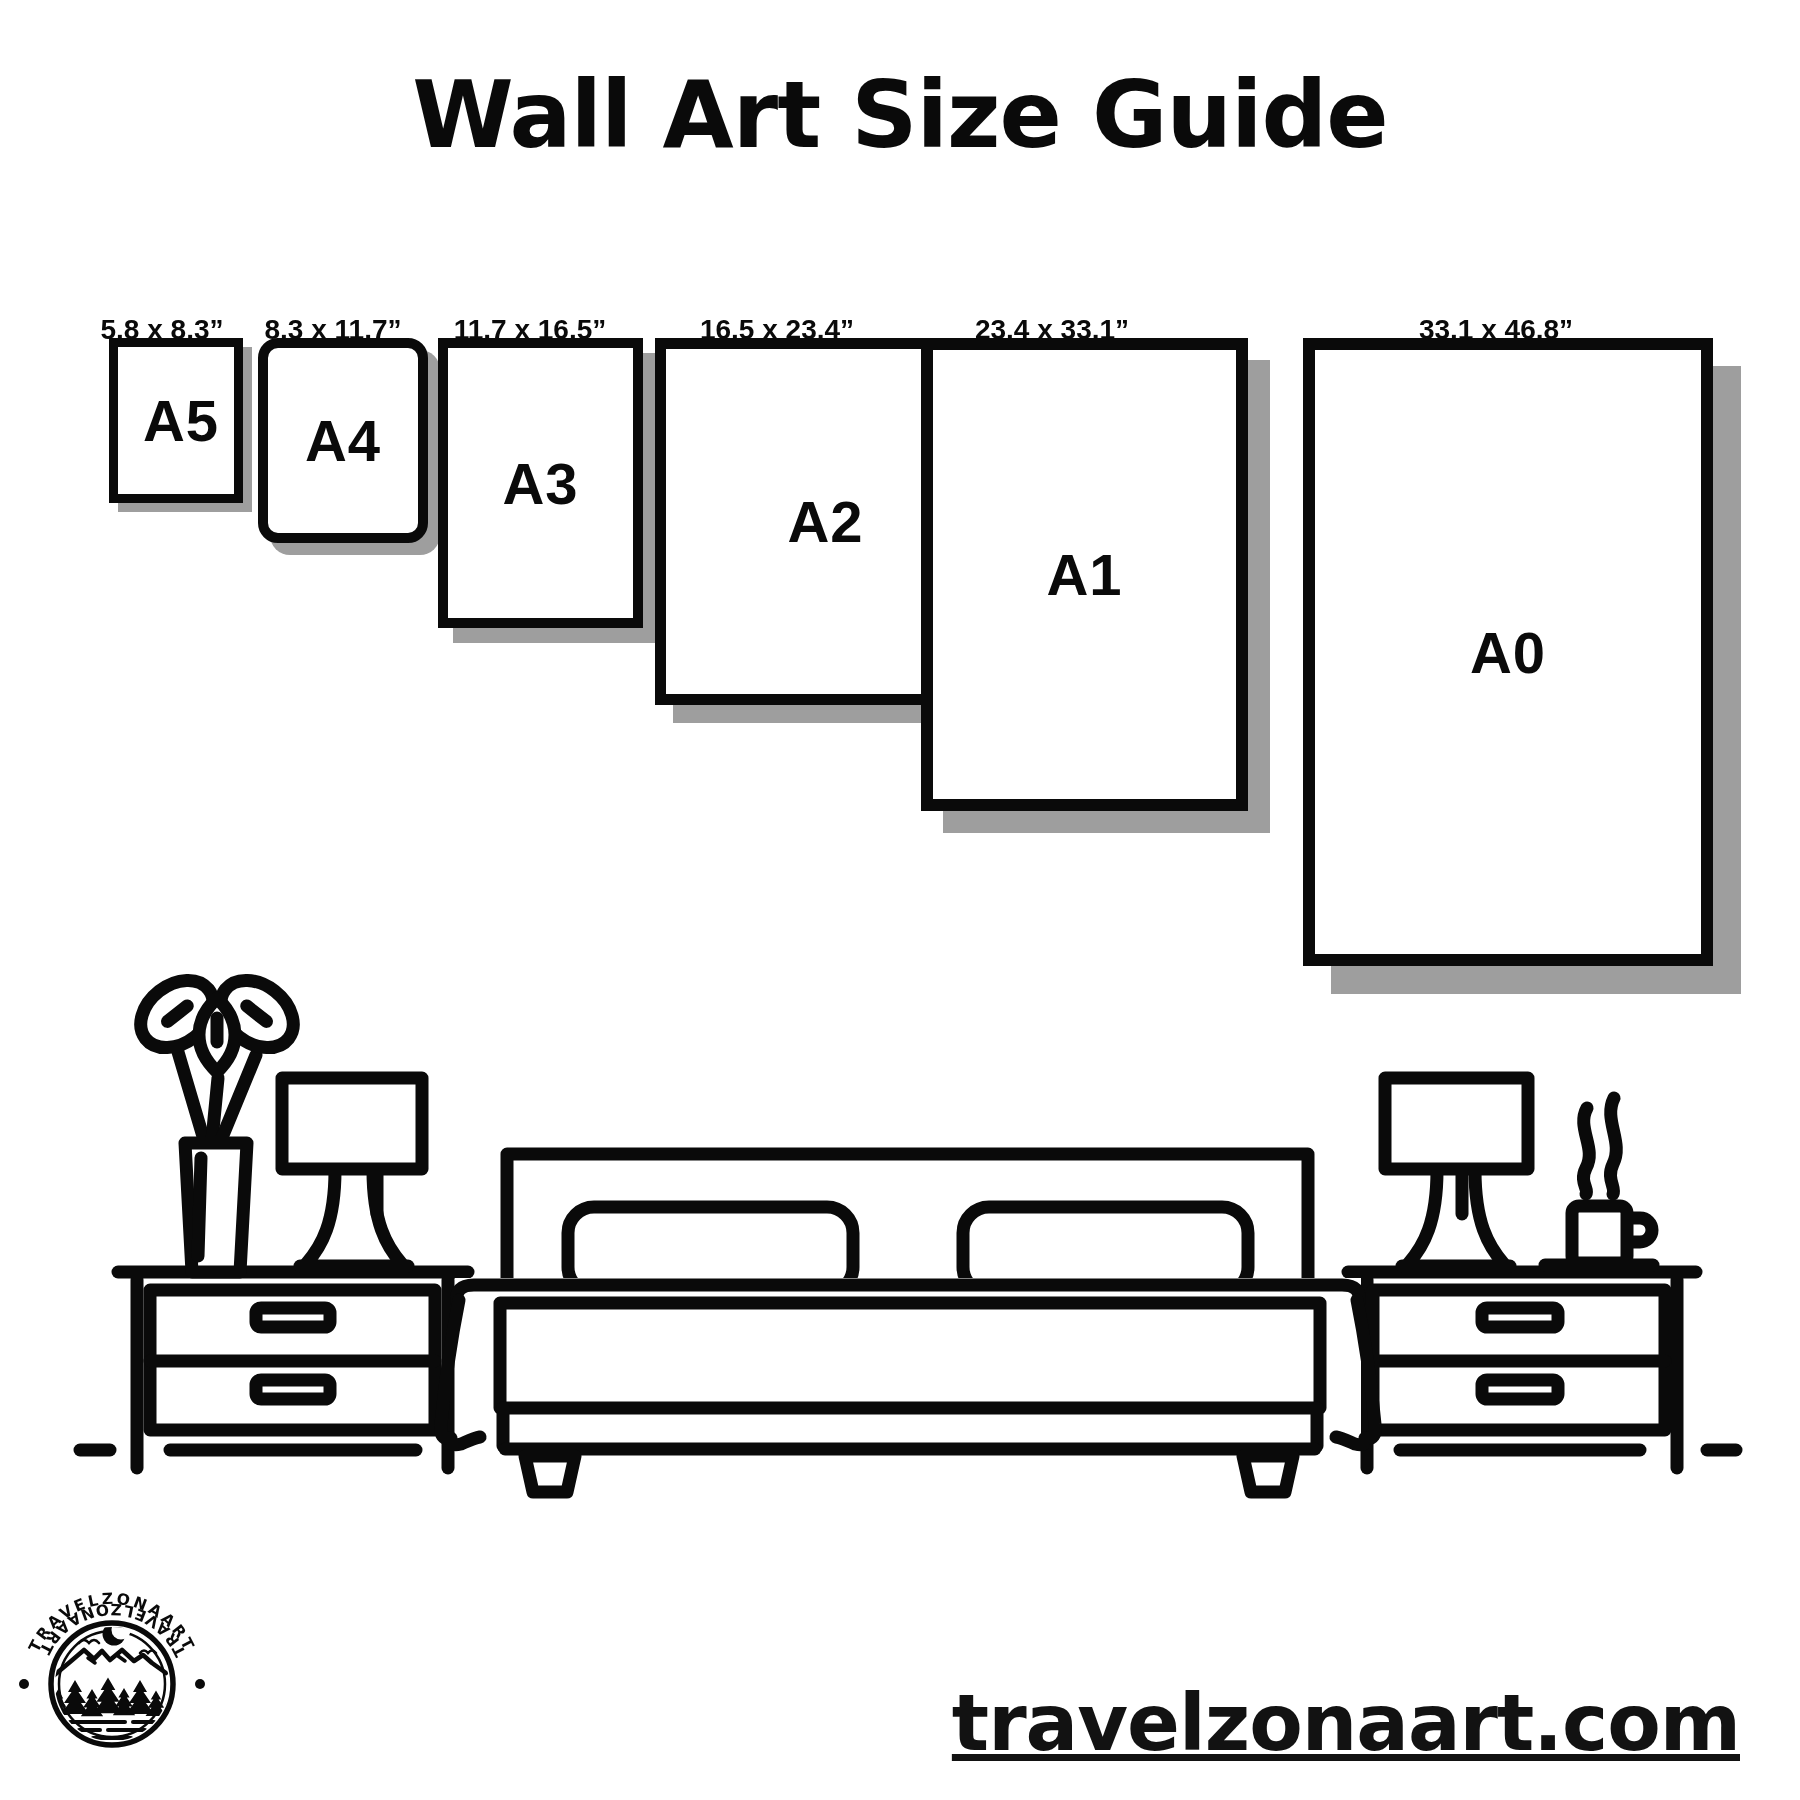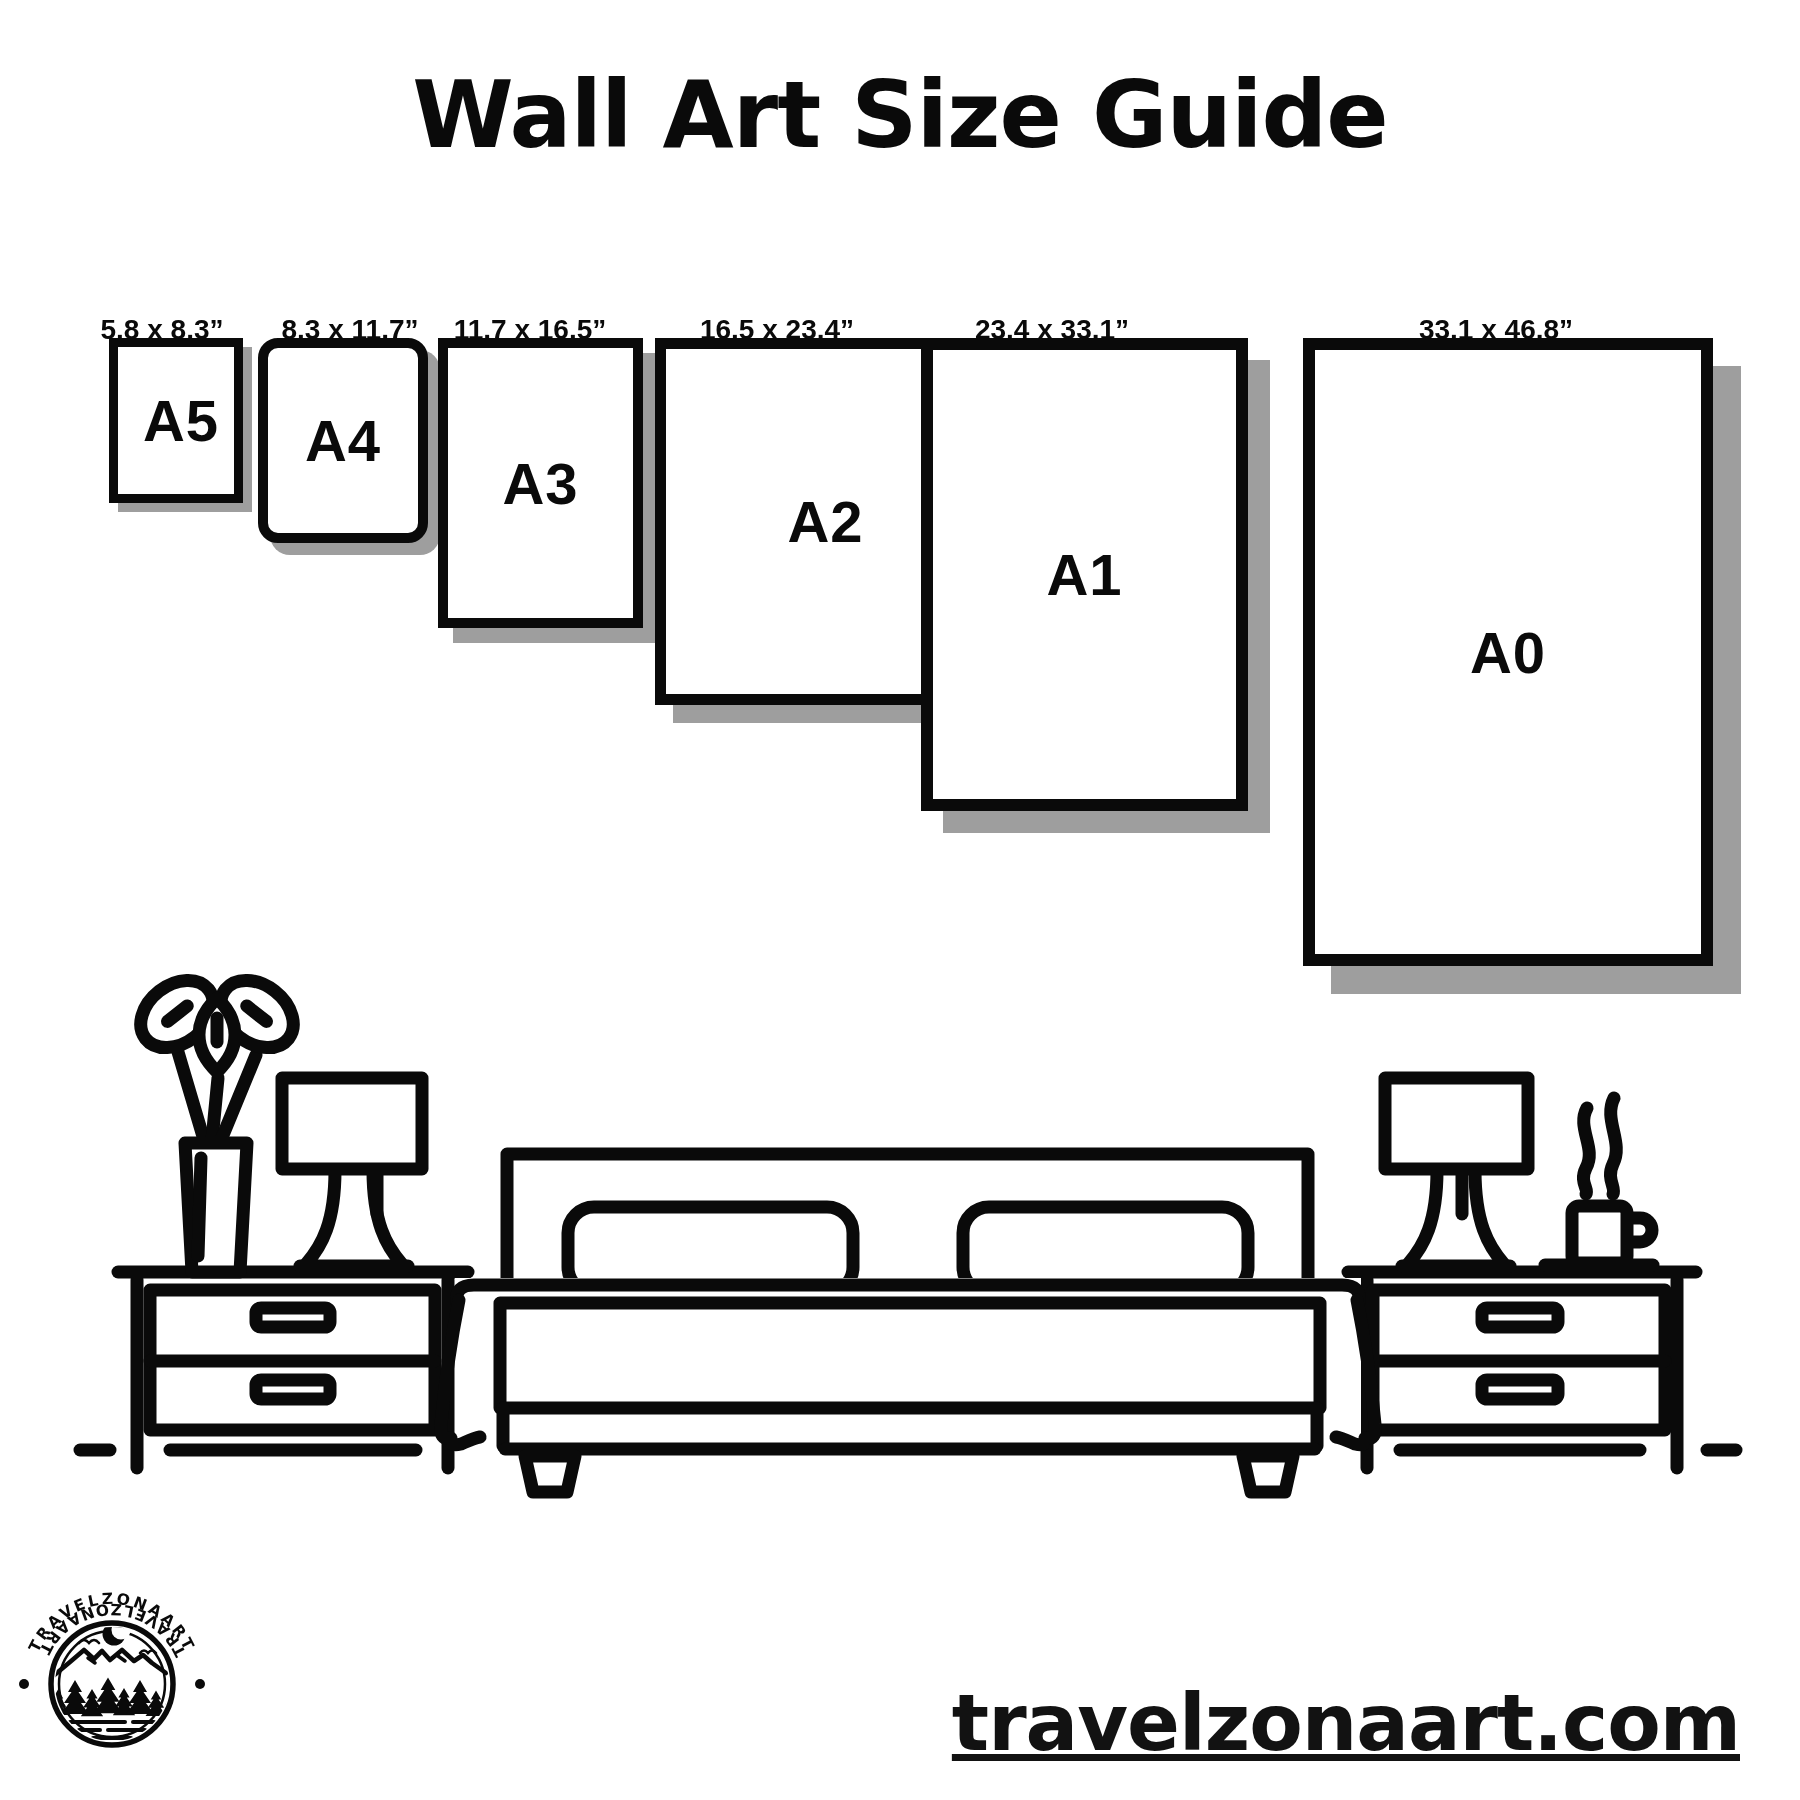--- a/index.html
+++ b/index.html
@@ -10,21 +10,21 @@
   .page-title{
     position:absolute;left:0;top:62px;width:1800px;margin:0;
     text-align:center;font-family:"DejaVu Sans", sans-serif;
     font-weight:bold;font-size:92px;letter-spacing:-1px;color:#0a0a0a;
   }
   
   .dim-label{
     position:absolute;top:290px;transform:translateX(-50%);
     font-weight:bold;font-size:28px;letter-spacing:0px;white-space:nowrap;color:#0a0a0a;margin-top:24px;
   }
-  .dim-a5{left:162px;} .dim-a4{left:350px;} .dim-a3{left:530px;}
+  .dim-a5{left:162px;} .dim-a4{left:333px;} .dim-a3{left:530px;}
   .dim-a2{left:777px;} .dim-a1{left:1052px;} .dim-a0{left:1496px;}
   .frame{
     position:absolute;top:338px;background:#ffffff;border-style:solid;border-color:#0a0a0a;
     display:flex;align-items:center;justify-content:center;
   }
   .frame .code{font-weight:bold;font-size:58px;color:#0a0a0a;letter-spacing:1px;}
   .frame-a5{left:109px;width:106px;height:147px;border-width:9px; box-shadow:9px 9px 0 0 #9e9e9e;padding-left:10px;}
   .frame-a4{left:258px;width:150px;height:185px;border-width:10px;box-shadow:12px 12px 0 0 #9e9e9e;border-radius:20px;}
   .frame-a3{left:438px;width:185px;height:270px;border-width:10px;box-shadow:15px 15px 0 0 #9e9e9e;text-align:right;}
   .frame-a2{left:655px;width:245px;height:345px;border-width:11px;box-shadow:18px 18px 0 0 #9e9e9e;padding-left:37px;}

